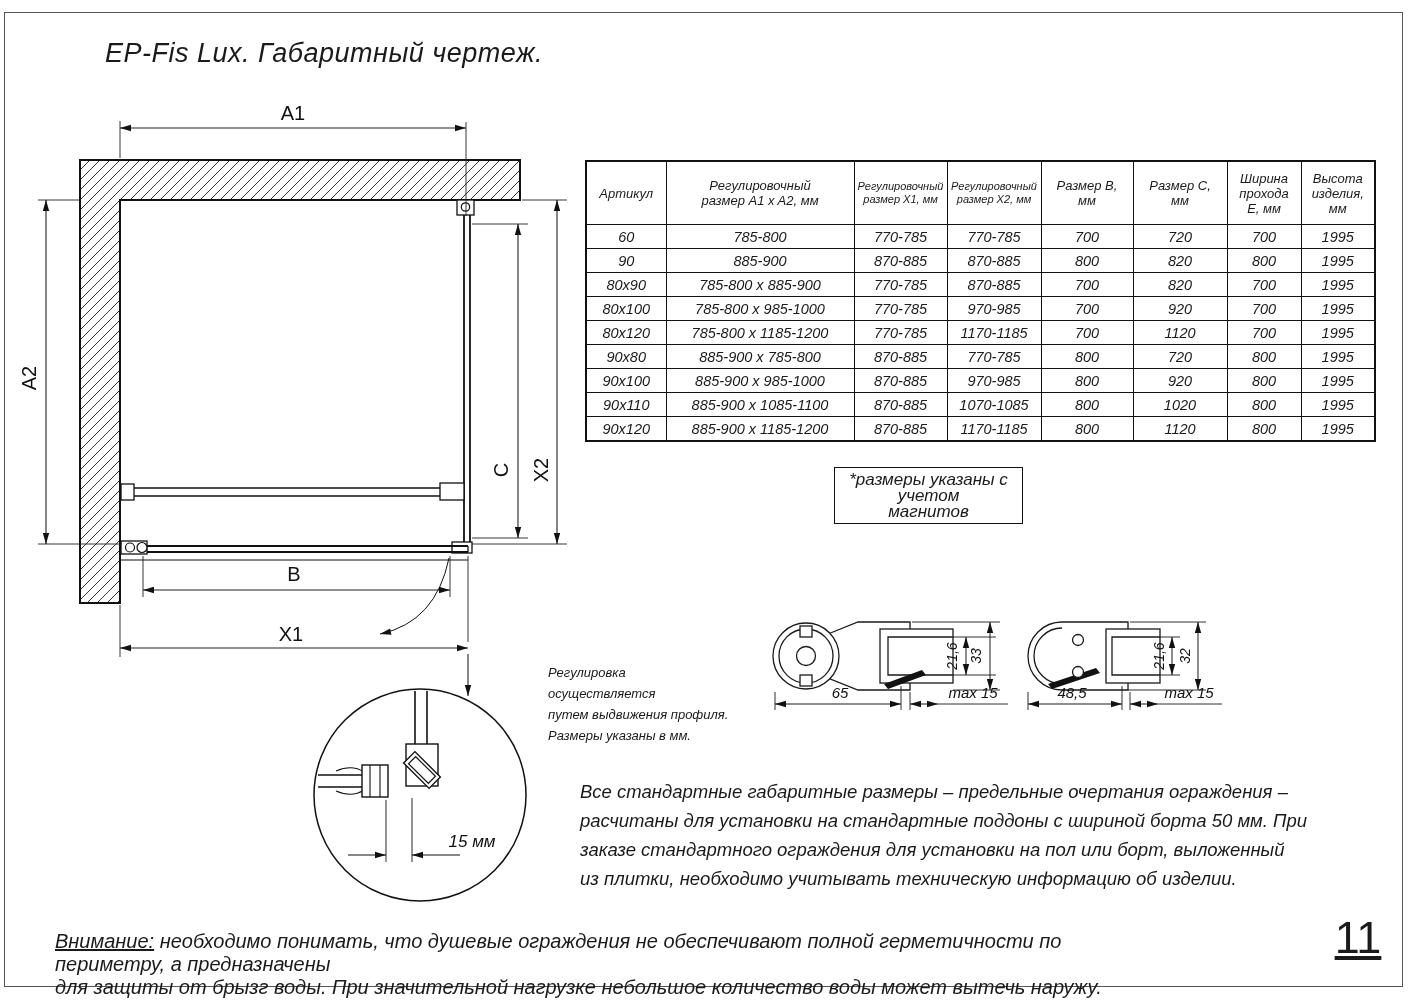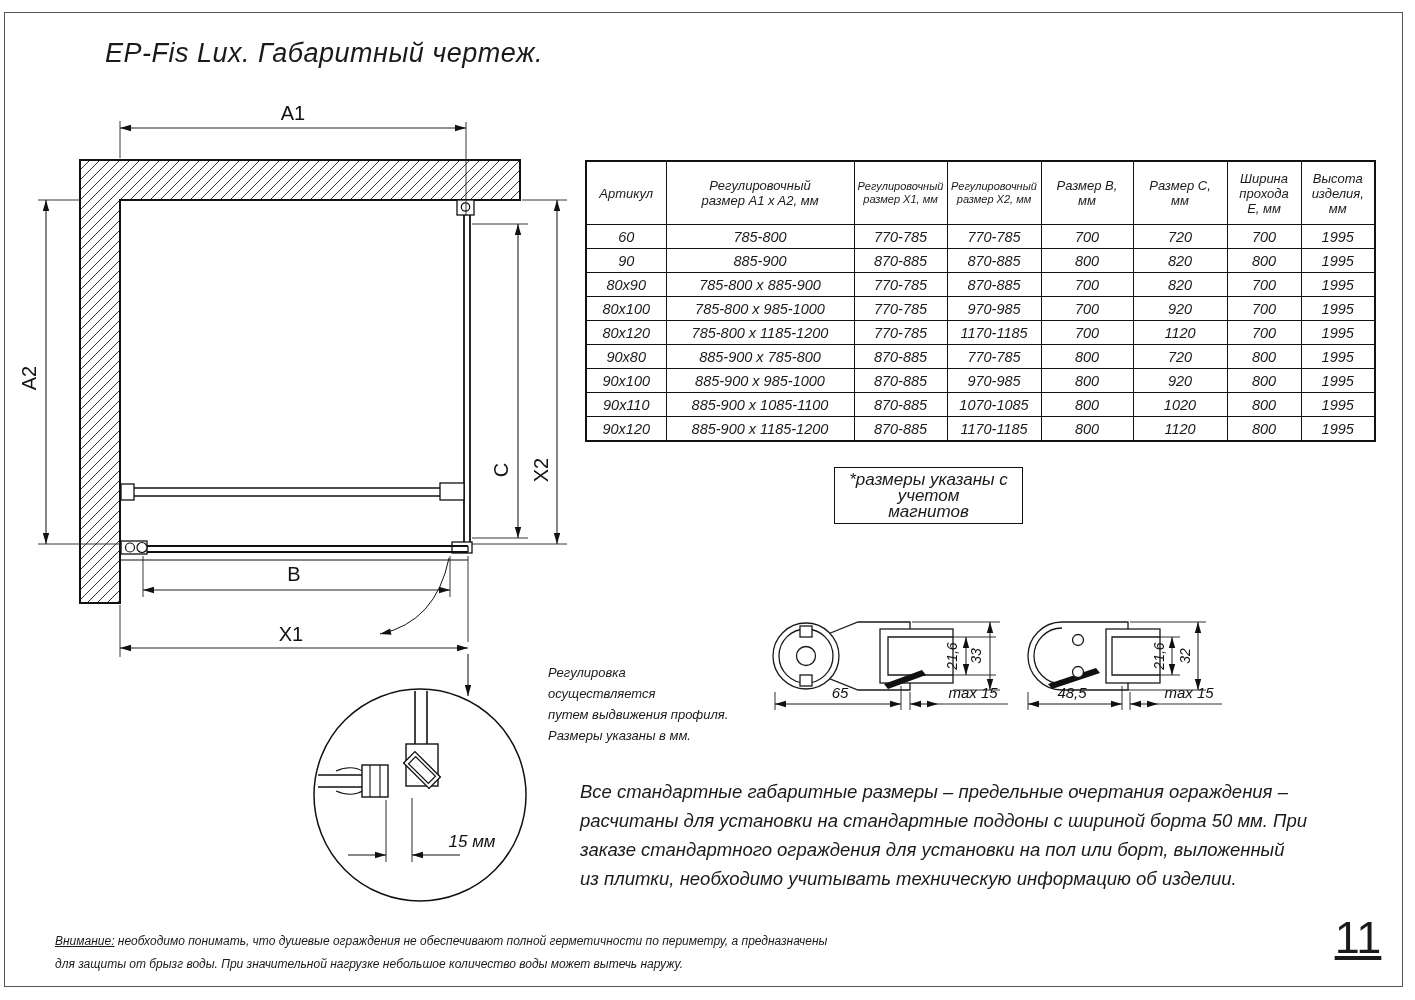--- a/index.html
+++ b/index.html
@@ -15,21 +15,21 @@
   .dim-table th, .dim-table td { border:1.5px solid #111; text-align:center; vertical-align:middle; padding:0 2px; overflow:hidden; }
   .dim-table th { font-weight:normal; font-size:13px; line-height:15px; height:62px; white-space:pre-line; }
   .dim-table th.small { font-size:11px; line-height:13px; }
   .dim-table td { font-size:14.5px; height:23px; white-space:nowrap; }
   .dim-table { border:2px solid #111; }
   .footnote-box { position:absolute; left:834px; top:467px; width:183px; border:1.5px solid #111; background:#fff;
     font-style:italic; font-size:17px; line-height:16px; text-align:center; padding:4px 2px 3px 2px; white-space:pre-line; }
 
   .profile-note { position:absolute; left:548px; top:662px; width:188px; text-align:left; font-style:italic; font-size:13px; line-height:21px; white-space:pre-line; }
   .std-note { position:absolute; left:580px; top:777px; width:775px; font-style:italic; font-size:18.5px; line-height:29px; white-space:pre-line; }
-  .warning { position:absolute; left:55px; top:930px; width:1100px; font-style:italic; font-size:12px; line-height:23px; }
+  .warning { position:absolute; left:55px; top:930px; width:1100px; font-style:italic; font-size:20px; line-height:23px; }
   .warning .u { text-decoration:underline; }
   .page-num { position:absolute; left:1318px; top:912px; width:80px; text-align:center; font-size:45px;text-decoration:underline; }
 
   svg { position:absolute; }
   svg text { font-family:"Liberation Sans", sans-serif; fill:#111; }
   .dlabel { font-size:20px; }
   .ilabel { font-size:17px; font-style:italic; }
   .plabel { font-size:15px; font-style:italic; }
   .prot { font-size:14px; font-style:italic; }
 </style>

